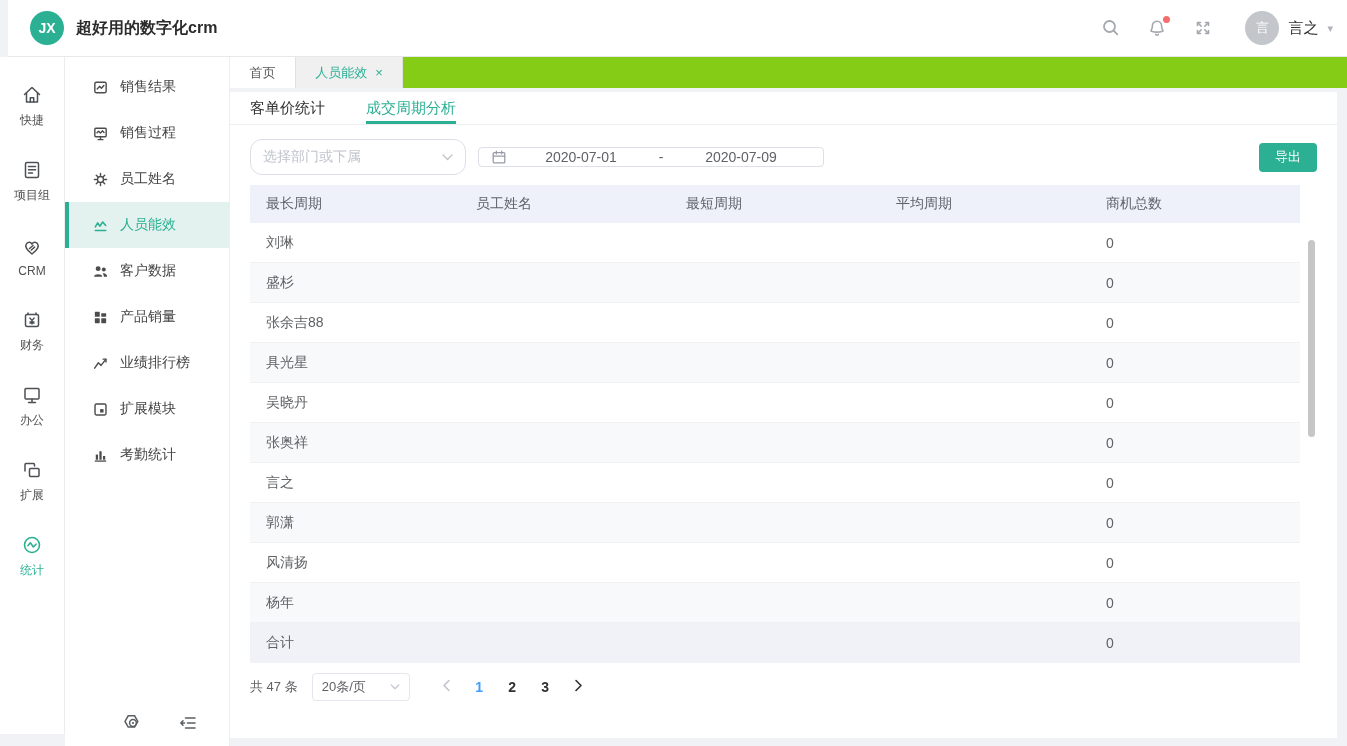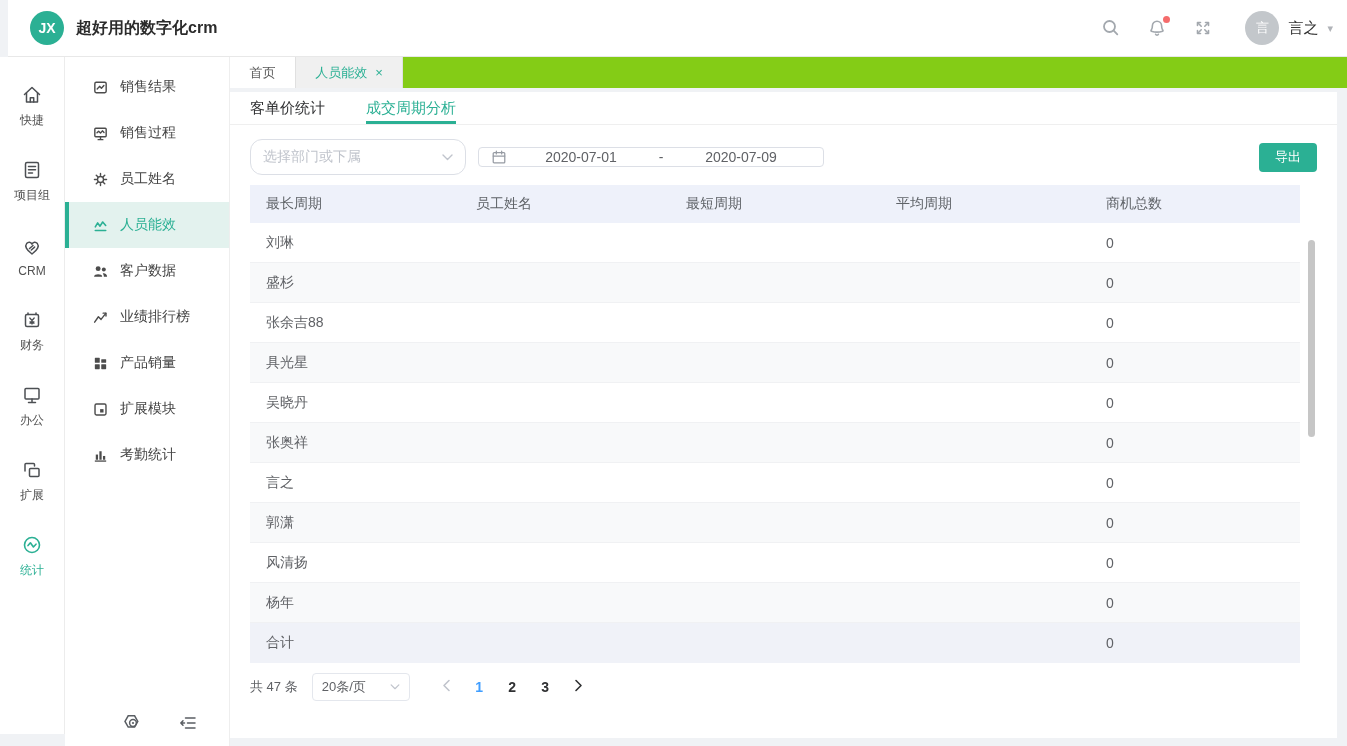--- a/index.html
+++ b/index.html
@@ -245,37 +245,37 @@
         <circle cx="6.5" cy="6" r="2.6"></circle>
           <path d="M2.2 14.5 c0 -3.4 8.6 -3.4 8.6 0 Z"></path>
         <circle cx="12.5" cy="6.8" r="2.1"></circle>
           <path d="M11.4 11 c2.4 -.4 4.6 .9 4.6 3.5 h-3.4 c0 -1.4 -.4 -2.6 -1.2 -3.5 Z"></path>
       </svg>
     </span>
     <span>客户数据</span>
   </div>
   <div class="side-item">
     <span class="sicon">
-      <svg width="17" height="17" viewBox="0 0 18 18" fill="none" stroke="currentColor" stroke-width="1.5" stroke-linecap="round" stroke-linejoin="round">
-        <path d="M2.8 14 L6.8 8.2 L9.6 11 L14.6 4.6"></path>
-          <path d="M11.8 4.4 L14.8 4.4 L14.8 7.4"></path>
-      </svg>
-    </span>
-    <span>业绩排行榜</span>
-  </div>
-  <div class="side-item">
-    <span class="sicon">
       <svg width="17" height="17" viewBox="0 0 18 18" fill="currentColor" stroke="none">
         <rect x="3" y="3" width="5.2" height="5.2" rx="0.6"></rect>
           <rect x="9.8" y="4.4" width="5.2" height="3.8" rx="0.6"></rect>
         <rect x="3" y="9.8" width="5.2" height="5.2" rx="0.6"></rect>
           <rect x="9.8" y="9.8" width="5.2" height="5.2" rx="0.6"></rect>
       </svg>
     </span>
     <span>产品销量</span>
+  </div>
+  <div class="side-item">
+    <span class="sicon">
+      <svg width="17" height="17" viewBox="0 0 18 18" fill="none" stroke="currentColor" stroke-width="1.5" stroke-linecap="round" stroke-linejoin="round">
+        <path d="M2.8 14 L6.8 8.2 L9.6 11 L14.6 4.6"></path>
+          <path d="M11.8 4.4 L14.8 4.4 L14.8 7.4"></path>
+      </svg>
+    </span>
+    <span>业绩排行榜</span>
   </div>
   <div class="side-item">
     <span class="sicon">
       <svg width="17" height="17" viewBox="0 0 18 18" fill="none" stroke="currentColor" stroke-width="1.5" stroke-linejoin="round">
         <rect x="3.2" y="3.2" width="11.6" height="11.6" rx="1.5"></rect>
           <rect x="8.6" y="8.6" width="3.6" height="3.6" fill="currentColor" stroke="none"></rect>
       </svg>
     </span>
     <span>扩展模块</span>
   </div>

